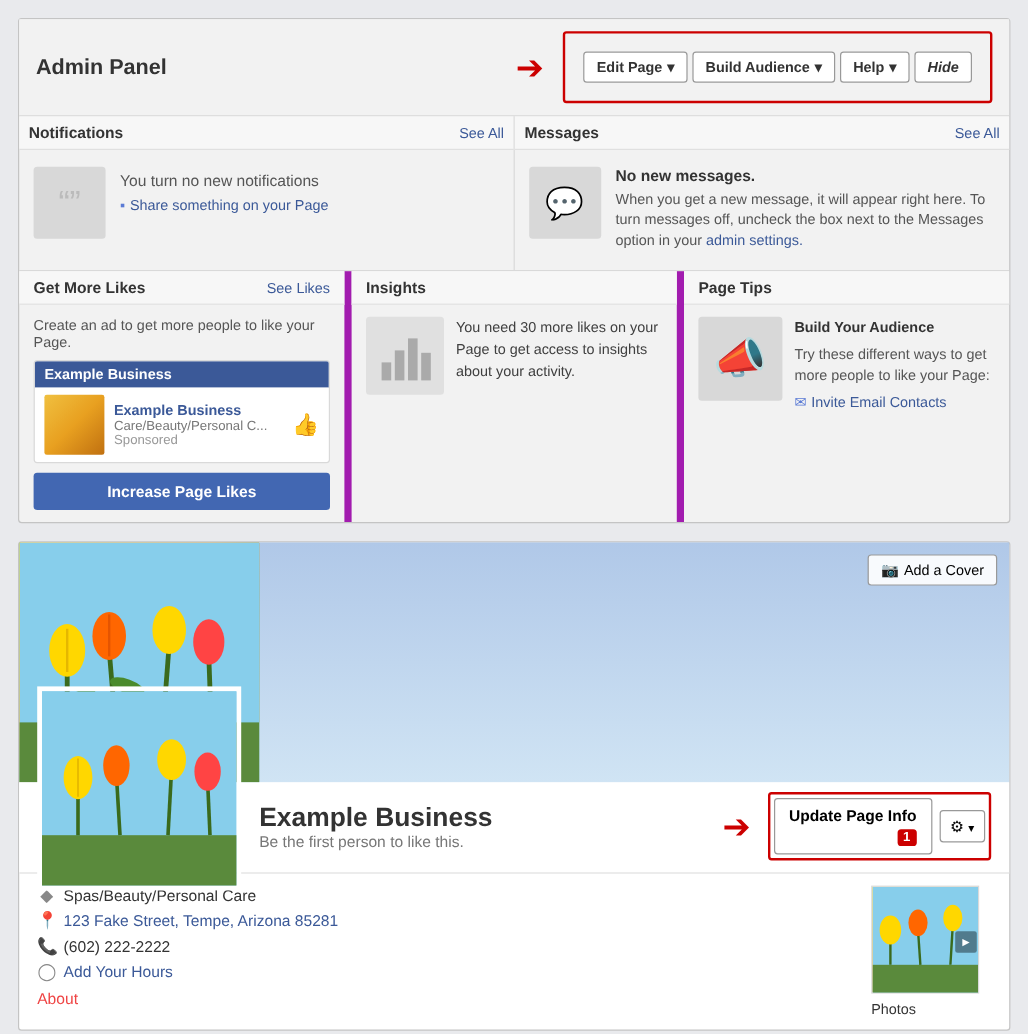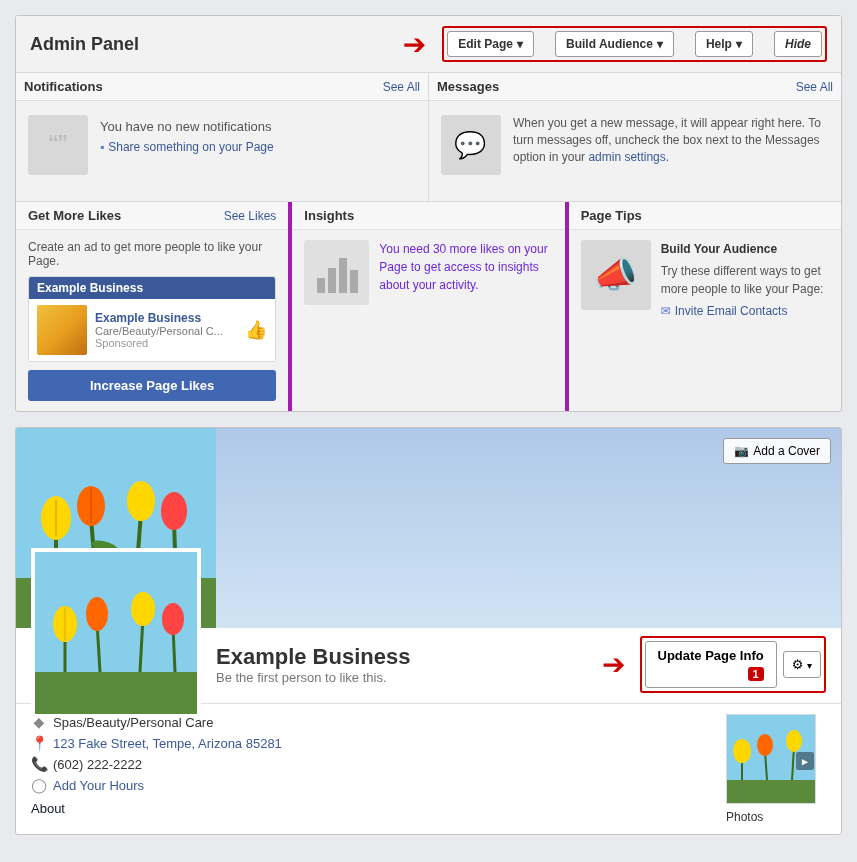--- a/index.html
+++ b/index.html
@@ -61,23 +61,23 @@
       border: 1px solid #999;
       border-radius: 3px;
       cursor: pointer;
       color: #333;
       font-style: italic;
     }
 
     .btn-actions-box {
       border: 2px solid #cc0000;
       border-radius: 3px;
-      padding: 3px;
-      display: flex;
-      gap: 21px;
+      padding: 15px;
+      display: flex;
+      gap: 4px;
       align-items: center;
     }
 
     
     .admin-two-col {
       display: flex;
       border-bottom: 1px solid #d9d9d9;
     }
 
     .admin-section {
@@ -171,21 +171,21 @@
       cursor: pointer;
     }
 
     
     .admin-three-col {
       display: flex;
     }
 
     .admin-col {
       flex: 1;
-      border-right: 4px solid #a21caf;
+      border-right: 6px solid #a21caf;
     }
     .admin-col:last-child { border-right: none; }
 
     .admin-col-header {
       display: flex;
       justify-content: space-between;
       align-items: center;
       padding: 6px 12px;
       background: #f7f7f7;
       border-bottom: 1px solid #e0e0e0;
@@ -289,21 +289,21 @@
       display: flex;
       align-items: center;
       justify-content: center;
       font-size: 26px;
       color: #aaa;
       flex-shrink: 0;
     }
 
     .insights-text {
       font-size: 12px;
-      color: #6d28d9;
+      color: #404040;
       line-height: 1.5;
     }
 
     .page-tips-body {
       display: flex;
       align-items: flex-start;
       padding: 10px 12px;
       gap: 10px;
     }
 
@@ -468,21 +468,21 @@
       text-align: center;
     }
 
     .info-link {
       color: #3b5998;
       text-decoration: none;
       cursor: pointer;
     }
 
     .about-link {
-      color: #0f172a;
+      color: #ef4444;
       text-decoration: none;
       font-size: 13px;
       display: block;
       margin-top: 8px;
       cursor: pointer;
     }
 
     .profile-right-photos {
       width: 100px;
     }
@@ -552,39 +552,40 @@
     <div class="admin-section">
       <div class="admin-section-header">
         <span>Notifications</span>
         <a class="see-all-link">See All</a>
       </div>
       <div class="notification-body">
         <div class="notif-icon">
           <span>“”</span>
         </div>
         <div>
-          <div class="notif-text">You have no new notifications</div>
+          <div class="notif-text">You turn no new notifications</div>
           <a class="share-link">
             <span style="color:#5b7bd5;">▪</span>
             <span>Share something on your Page</span>
           </a>
         </div>
       </div>
     </div>
 
     <div class="admin-section">
       <div class="admin-section-header">
         <span>Messages</span>
         <a class="see-all-link">See All</a>
       </div>
       <div class="notification-body">
         <div class="msg-icon">
           <span>💬</span>
         </div>
         <div>
+          <div style="font-weight:bold;font-size:13px;margin-bottom:4px;">No new messages.</div>
           <div class="msg-text">
             When you get a new message, it will appear right here. To turn messages off, uncheck the box next to the Messages option in your <a class="admin-link">admin settings.</a>
           </div>
         </div>
       </div>
     </div>
 
   </div>
 
   <div class="admin-three-col">

